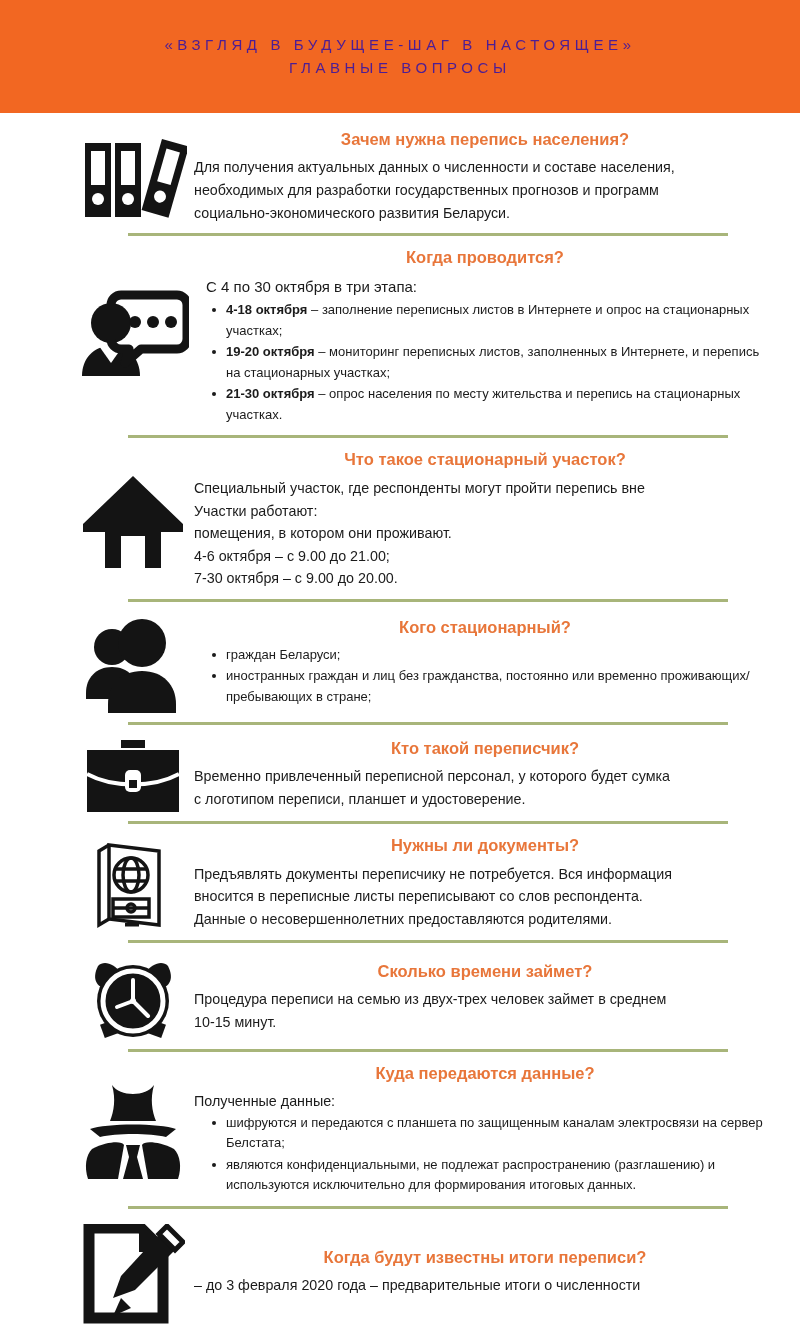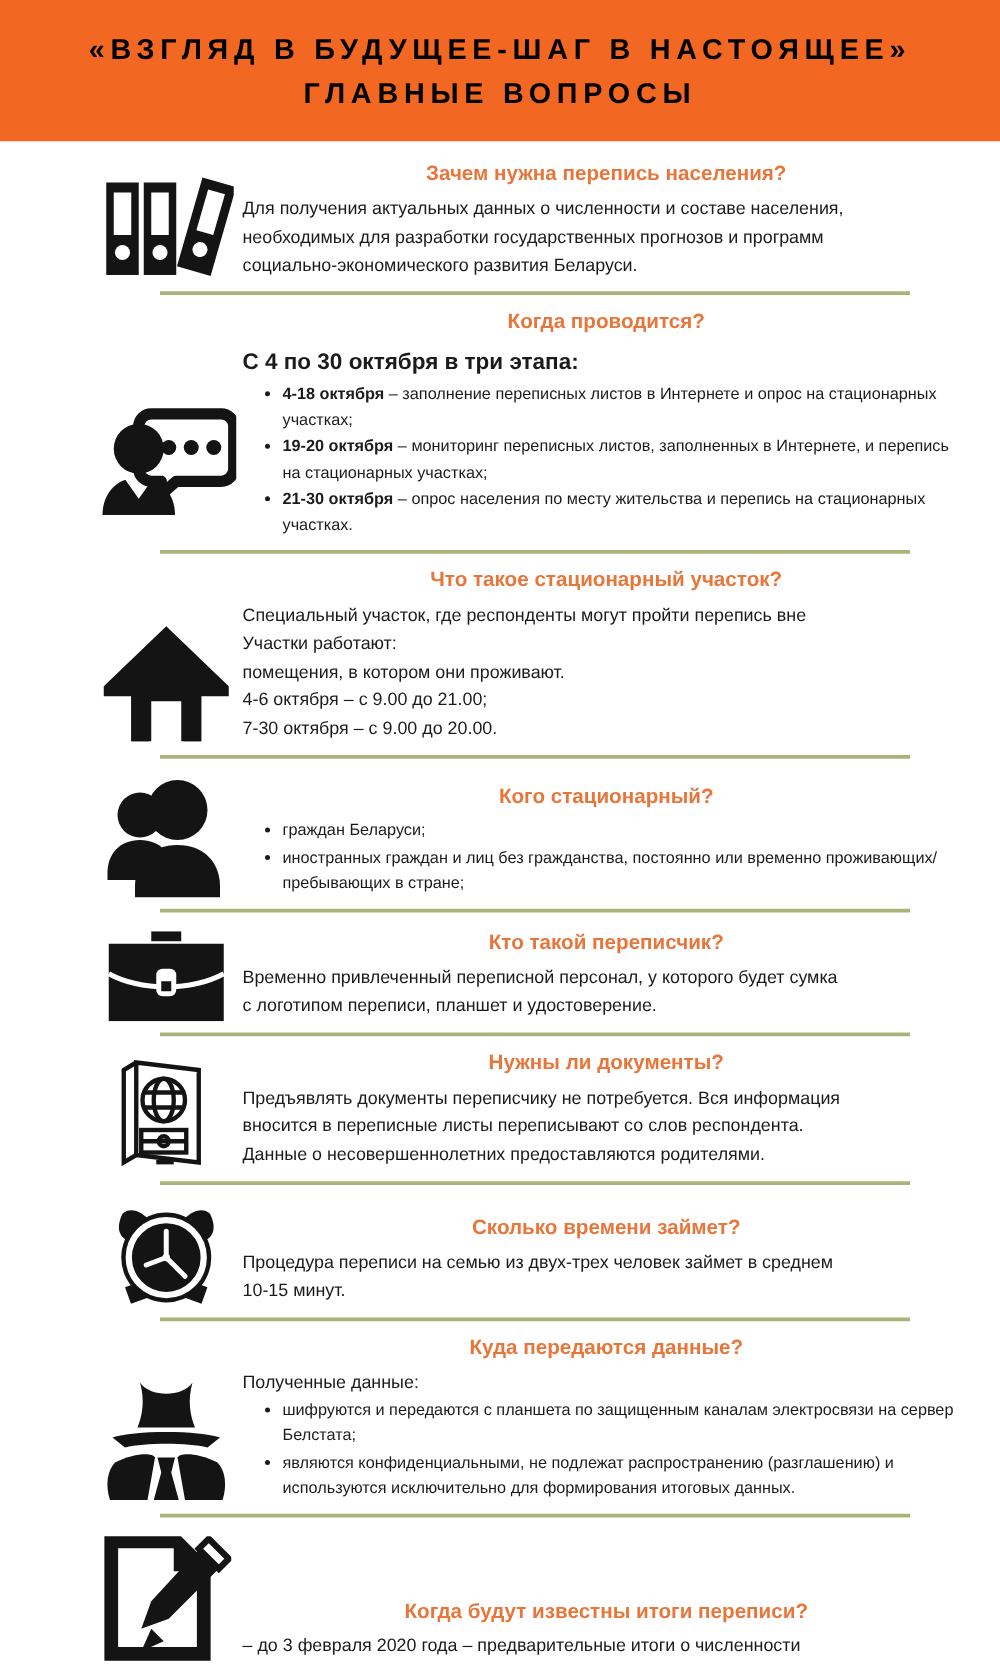--- a/index.html
+++ b/index.html
@@ -16,33 +16,33 @@
   .banner{
     background:#F26722;
     height:113px;
     display:flex;
     flex-direction:column;
     align-items:center;
     justify-content:center;
     text-align:center;
   }
   .banner-line{
-    color:#000000;
-    font-size:23px;
-    font-weight:700;
+    color:#4c1d95;
+    font-size:15px;
+    font-weight:400;
     letter-spacing:4.6px;
     line-height:1.52;
     white-space:nowrap;
   }
 
   
   .content{padding:0 0 0 0;}
   .section{
     display:flex;
-    align-items:flex-end;
+    align-items:center;
     padding:0 24px 0 72px;
     box-sizing:border-box;
   }
   .icon-cell{
     width:122px;
     flex:0 0 122px;
     display:flex;
     align-items:flex-start;
     justify-content:center;
     padding-top:6px;
@@ -58,21 +58,21 @@
     margin:0 0 6px 0;
     line-height:1.3;
   }
   .body-p{
     font-size:14.3px;
     line-height:1.58;
     margin:0;
     color:#1b1b1b;
   }
   .body-p + .body-p{margin-top:0;}
-  .lead-bold{font-weight:700;font-size:18px;line-height:1.58;margin:0 0 2px 0;}
+  .lead-bold{font-weight:400;font-size:15px;line-height:1.58;margin:0 0 2px 12px;}
   ul.bullets{
     margin:0;
     padding:0 0 0 18px;
     list-style:none;
   }
   ul.bullets li{
     position:relative;
     font-size:13px;
     line-height:1.58;
     padding-left:14px;

